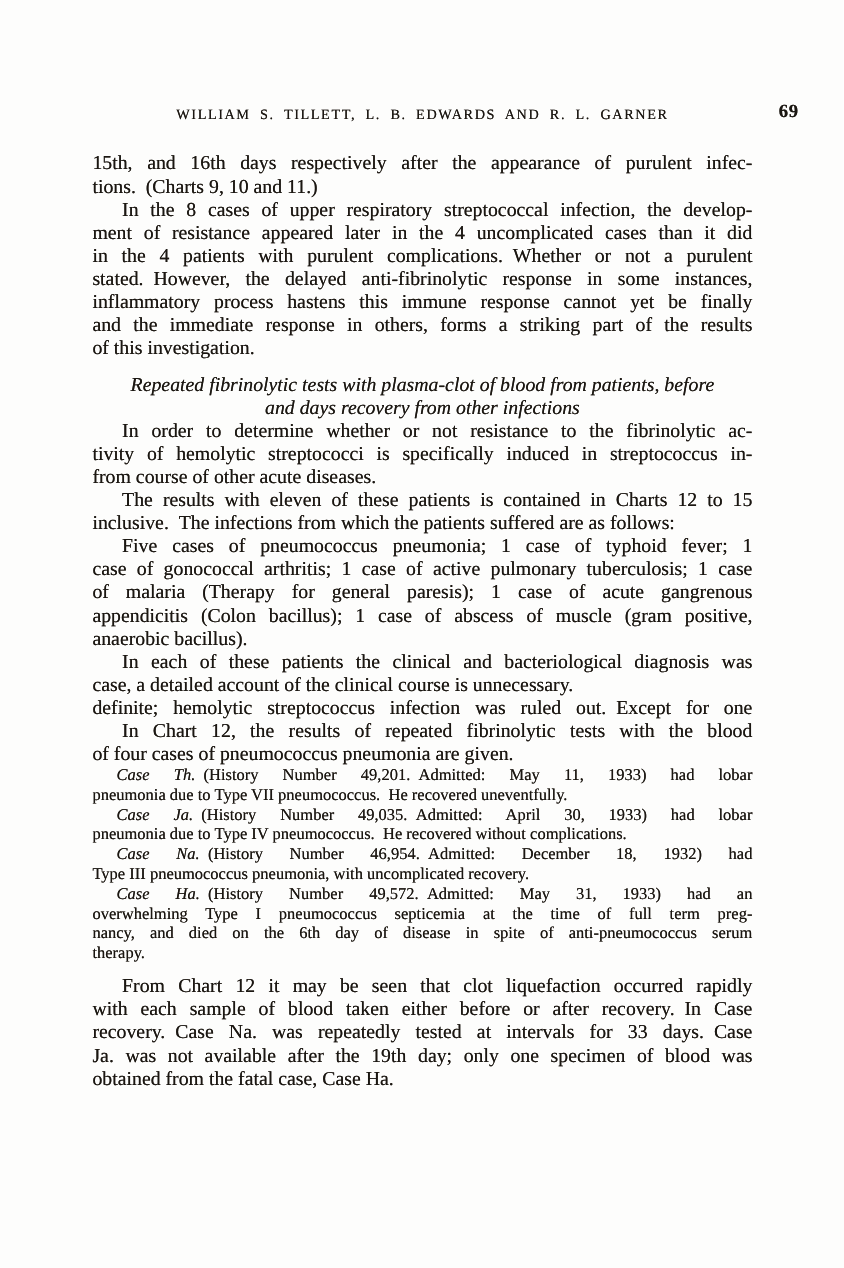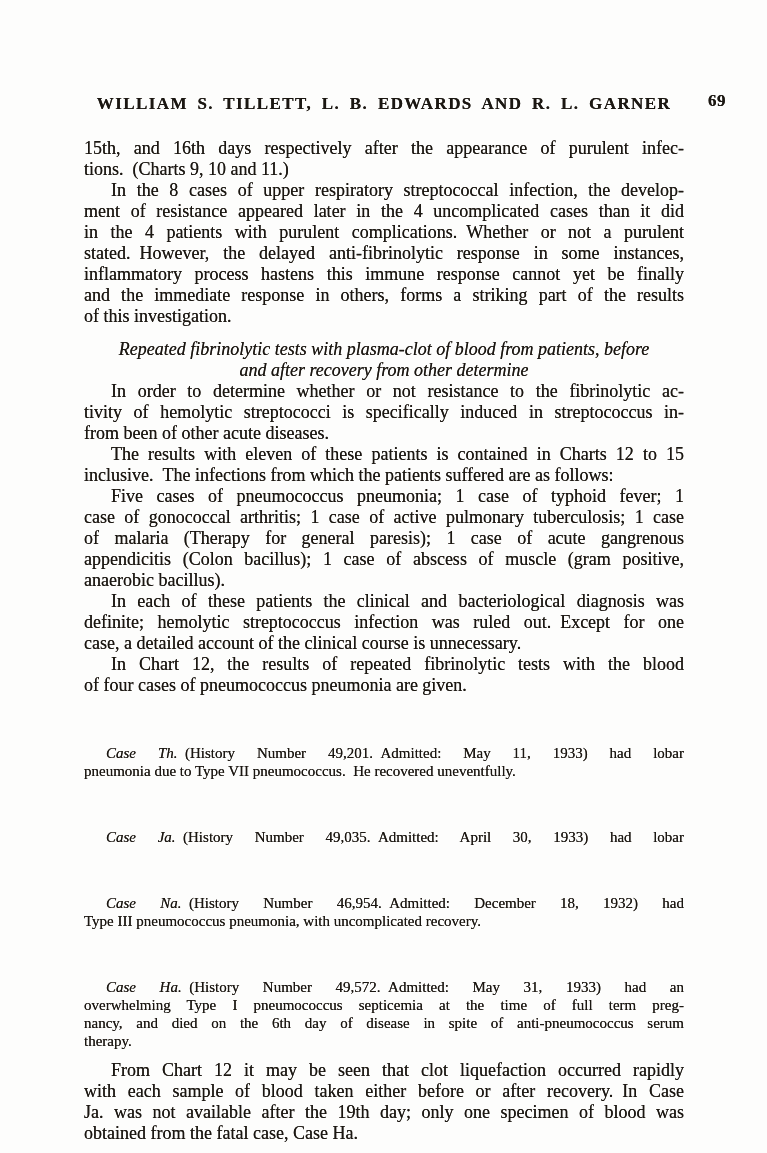--- a/index.html
+++ b/index.html
@@ -20,22 +20,22 @@
     width: 600px;
   }
   .running-header {
     position: relative;
     height: 16px;
     line-height: 16px;
     margin-bottom: 26px;
     text-align: center;
   }
   .authors {
-    font-size: 17px;
-    font-weight: 700;
+    font-size: 13px;
+    font-weight: 400;
     letter-spacing: 1.4px;
     word-spacing: 4px;
     white-space: nowrap;
     text-align: center;
   }
   .page-number {
     position: absolute;
     right: -42px;
     top: -3px;
     font-size: 17px;
@@ -55,21 +55,20 @@
   .heading {
     margin-top: 12px;
     font-size: 18px;
     font-style: italic;
     line-height: 21px;
   }
   .heading .line { text-align-last: center; }
   .case {
     font-size: 15px;
     line-height: 18px;
-    margin-top: 48px;
   }
   .case .line { min-height: 18px; }
   .case .line:first-child { text-indent: 22px; }
   .para + .case { }
   .case + .para { margin-top: 10px; }
   .case-label { font-style: italic; }
 </style>
 </head>
 <body>
 
@@ -88,65 +87,67 @@
           <div class="line">In the 8 cases of upper respiratory streptococcal infection, the develop-</div>
           <div class="line">ment of resistance appeared later in the 4 uncomplicated cases than it did</div>
           <div class="line">in the 4 patients with purulent complications. Whether or not a purulent</div>
           <div class="line">stated. However, the delayed anti-fibrinolytic response in some instances,</div>
           <div class="line">inflammatory process hastens this immune response cannot yet be finally</div>
           <div class="line">and the immediate response in others, forms a striking part of the results</div>
           <div class="line last">of this investigation.</div>
         </div>
         <div class="block heading">
           <div class="line">Repeated fibrinolytic tests with plasma-clot of blood from patients, before</div>
-          <div class="line last">and after recovery from other determine</div>
+          <div class="line last">and days recovery from other infections</div>
         </div>
         <div class="block para indent">
           <div class="line">In order to determine whether or not resistance to the fibrinolytic ac-</div>
           <div class="line">tivity of hemolytic streptococci is specifically induced in streptococcus in-</div>
-          <div class="line last">from been of other acute diseases.</div>
+          <div class="line last">from course of other acute diseases.</div>
         </div>
         <div class="block para indent">
           <div class="line">The results with eleven of these patients is contained in Charts 12 to 15</div>
           <div class="line last">inclusive. The infections from which the patients suffered are as follows:</div>
         </div>
         <div class="block para indent">
           <div class="line">Five cases of pneumococcus pneumonia; 1 case of typhoid fever; 1</div>
           <div class="line">case of gonococcal arthritis; 1 case of active pulmonary tuberculosis; 1 case</div>
           <div class="line">of malaria (Therapy for general paresis); 1 case of acute gangrenous</div>
           <div class="line">appendicitis (Colon bacillus); 1 case of abscess of muscle (gram positive,</div>
           <div class="line last">anaerobic bacillus).</div>
         </div>
         <div class="block para indent">
           <div class="line">In each of these patients the clinical and bacteriological diagnosis was</div>
+          <div class="line last">case, a detailed account of the clinical course is unnecessary.</div>
           <div class="line">definite; hemolytic streptococcus infection was ruled out. Except for one</div>
-          <div class="line last">case, a detailed account of the clinical course is unnecessary.</div>
         </div>
         <div class="block para indent">
           <div class="line">In Chart 12, the results of repeated fibrinolytic tests with the blood</div>
           <div class="line last">of four cases of pneumococcus pneumonia are given.</div>
         </div>
         <div class="block case">
           <div class="line"><span class="case-label">Case Th.</span> <span>(History Number 49,201. Admitted: May 11, 1933) had lobar</span></div>
           <div class="line last">pneumonia due to Type VII pneumococcus. He recovered uneventfully.</div>
         </div>
         <div class="block case">
           <div class="line"><span class="case-label">Case Ja.</span> <span>(History Number 49,035. Admitted: April 30, 1933) had lobar</span></div>
+          <div class="line last">pneumonia due to Type IV pneumococcus. He recovered without complications.</div>
         </div>
         <div class="block case">
           <div class="line"><span class="case-label">Case Na.</span> <span>(History Number 46,954. Admitted: December 18, 1932) had</span></div>
           <div class="line last">Type III pneumococcus pneumonia, with uncomplicated recovery.</div>
         </div>
         <div class="block case">
           <div class="line"><span class="case-label">Case Ha.</span> <span>(History Number 49,572. Admitted: May 31, 1933) had an</span></div>
           <div class="line">overwhelming Type I pneumococcus septicemia at the time of full term preg-</div>
           <div class="line">nancy, and died on the 6th day of disease in spite of anti-pneumococcus serum</div>
           <div class="line last">therapy.</div>
         </div>
         <div class="block para indent">
           <div class="line">From Chart 12 it may be seen that clot liquefaction occurred rapidly</div>
           <div class="line">with each sample of blood taken either before or after recovery. In Case</div>
+          <div class="line">recovery. Case Na. was repeatedly tested at intervals for 33 days. Case</div>
           <div class="line">Ja. was not available after the 19th day; only one specimen of blood was</div>
           <div class="line last">obtained from the fatal case, Case Ha.</div>
         </div>
       </div>
   </div>
 </div>
 
 </body></html>

